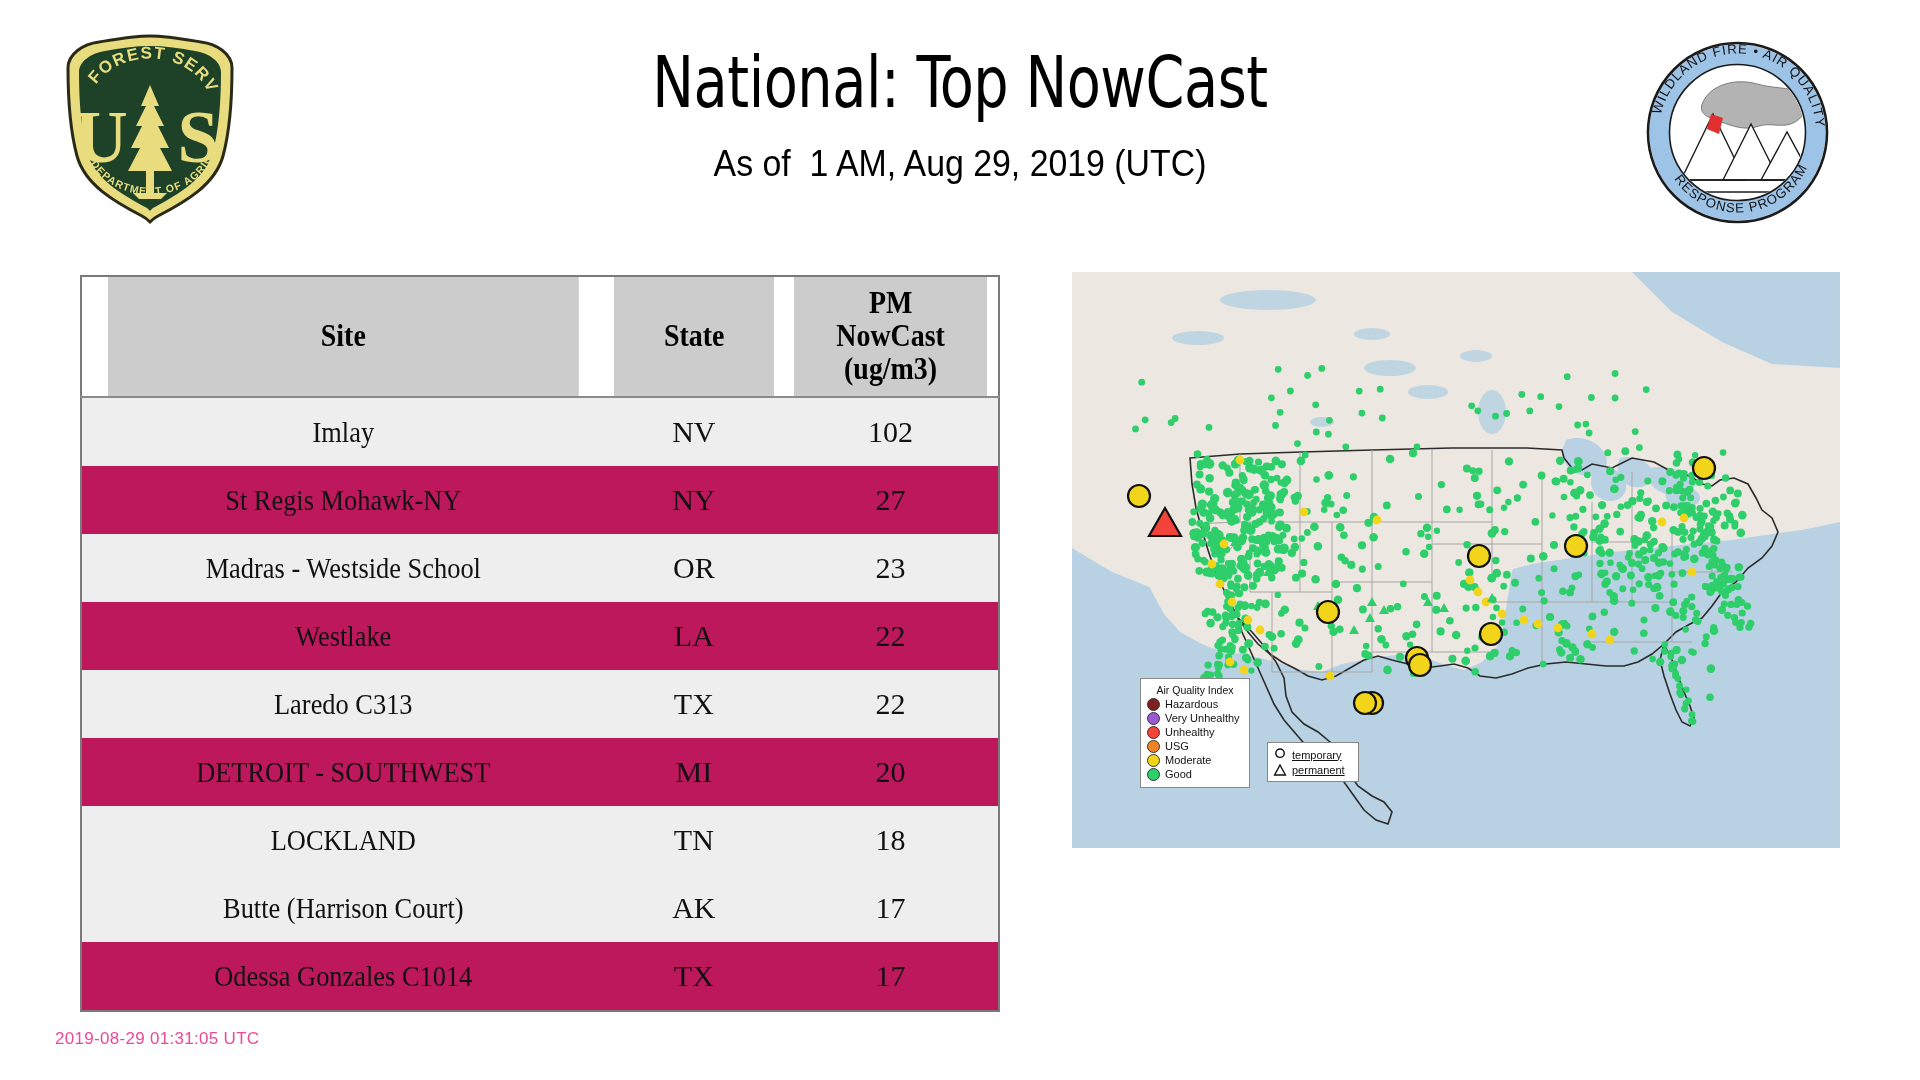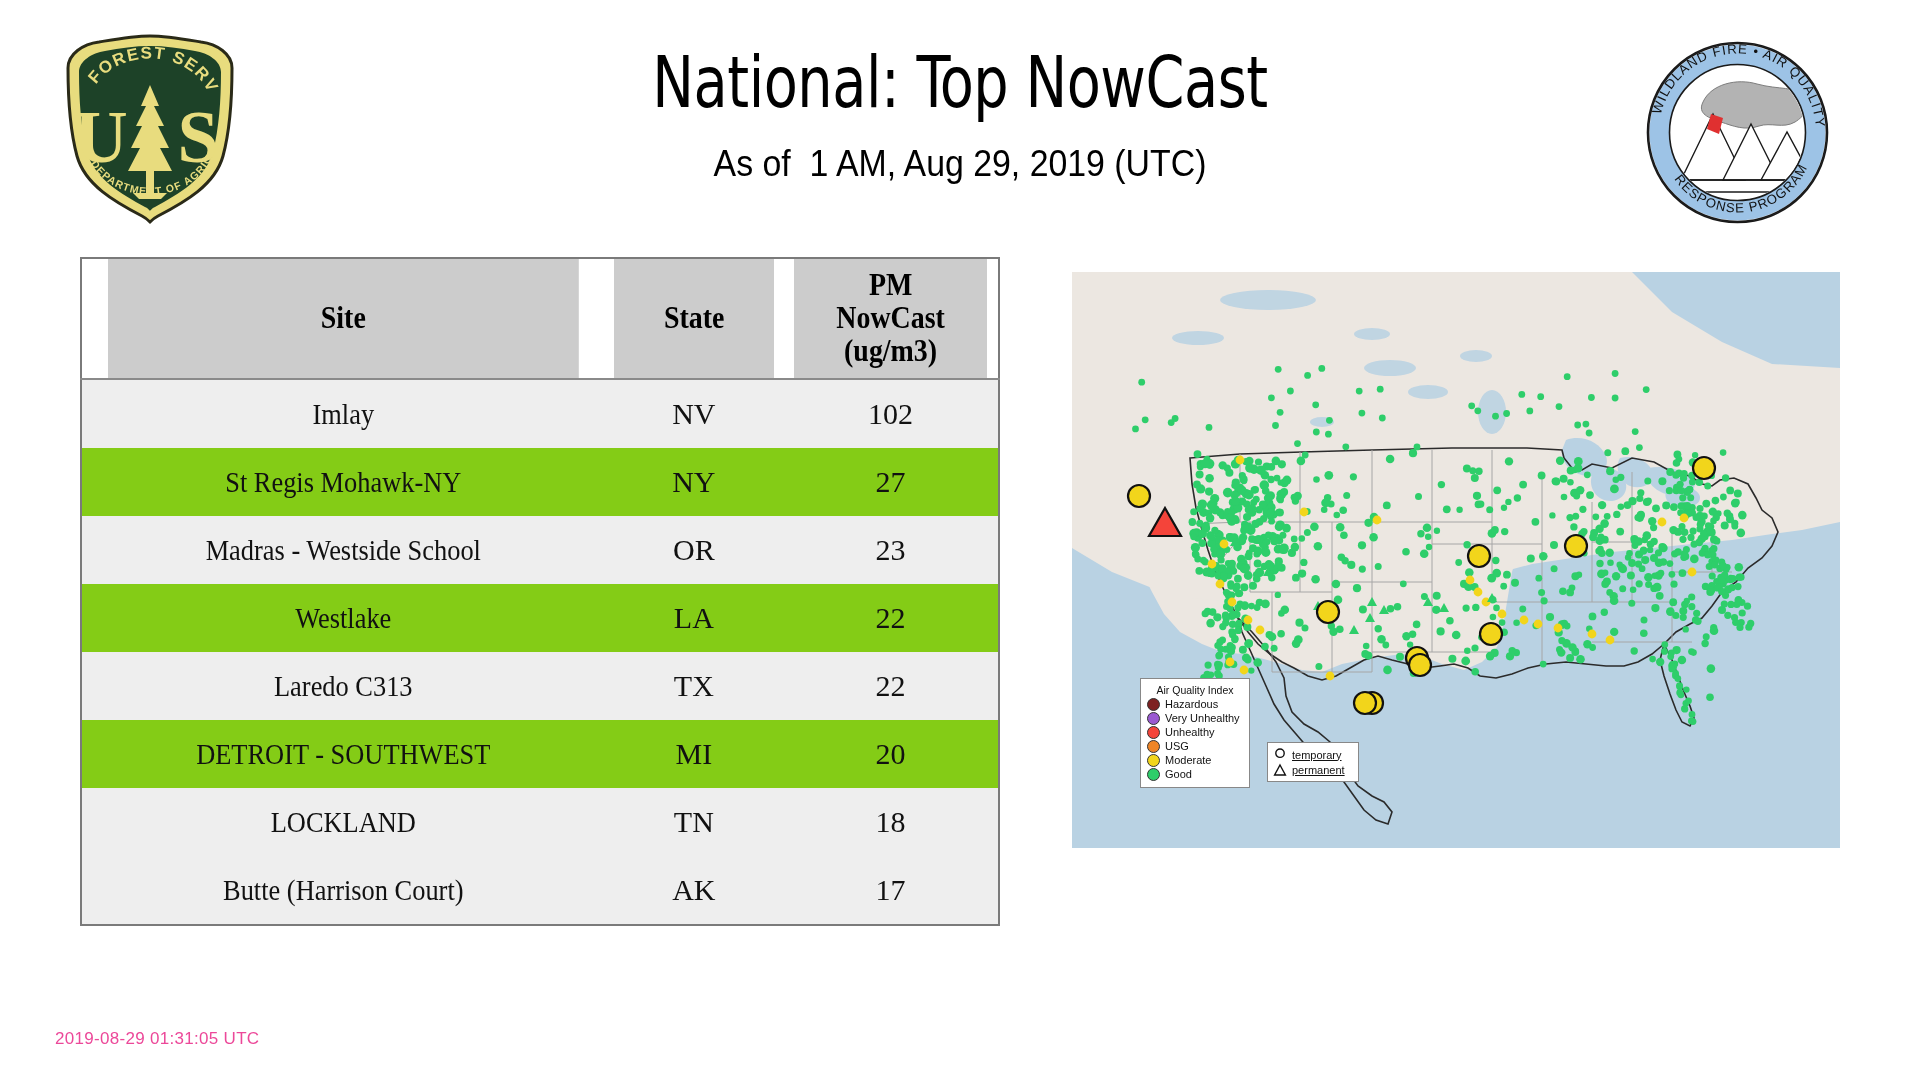--- a/index.html
+++ b/index.html
@@ -18,21 +18,21 @@
   #main-title{
     font-family:"Liberation Sans Narrow","DejaVu Sans Condensed","Liberation Sans",sans-serif;
     font-size:72px;font-weight:400;color:#000;line-height:1.05;letter-spacing:-0.5px;
     transform:scaleX(0.86);transform-origin:center top;white-space:nowrap;
   }
   #sub-title{
     font-size:36px;font-weight:400;color:#000;margin-top:22px;white-space:pre;
     transform:scaleX(0.94);transform-origin:center top;
   }
   
-  #table-wrap{position:absolute;left:80px;top:257px;width:951px;}
+  #table-wrap{position:absolute;left:80px;top:275px;width:951px;}
   table.nowcast{
     border-collapse:collapse;width:920px;
     border:2px solid #7a7a7a;
     font-family:"Liberation Serif","DejaVu Serif",serif;
   }
   table.nowcast thead th{
     background:#cccccc;color:#000;font-weight:bold;font-size:31px;
     text-align:center;vertical-align:middle;
     padding:10px 4px;line-height:1.06;
     border-bottom:2px solid #8a8a8a;
@@ -41,21 +41,21 @@
   th.col-site{width:530px;}
   th.col-state{width:175px;}
   th.col-pm{width:211px;}
   table.nowcast tbody td{
     font-size:30px;text-align:center;color:#111;
     padding:10px 4px;height:48px;border:none;
     font-family:"Liberation Serif","DejaVu Serif",serif;
   }
   table.nowcast tbody td.site-cell{transform:scaleX(0.88);}
   table.nowcast tbody tr.odd{background:#eeeeee;}
-  table.nowcast tbody tr.even{background:#84cc16;}
+  table.nowcast tbody tr.even{background:#be185d;}
   #timestamp{
     position:absolute;left:55px;top:1029px;font-size:17px;color:#ec4899;
     font-family:"Liberation Sans",sans-serif;letter-spacing:0.3px;
   }
   
   #map{
     position:absolute;left:1072px;top:272px;width:768px;height:576px;
     background:#b9d2e3;overflow:hidden;border:0;
   }
   #map-canvas{position:absolute;left:0;top:0;width:768px;height:576px;}
@@ -201,20 +201,25 @@
           <td>20</td>
         </tr>
         <tr class="odd">
           <td class="site-cell">LOCKLAND</td>
           <td>TN</td>
           <td>18</td>
         </tr>
         <tr class="odd">
           <td class="site-cell">Butte (Harrison Court)</td>
           <td>AK</td>
+          <td>17</td>
+        </tr>
+        <tr class="even">
+          <td class="site-cell">Odessa Gonzales C1014</td>
+          <td>TX</td>
           <td>17</td>
         </tr>
       </tbody>
   </table>
 </div>
 
 <div id="timestamp">2019-08-29 01:31:05 UTC</div>
 
 <div id="map">
   <svg id="map-canvas" viewBox="0 0 768 576">

